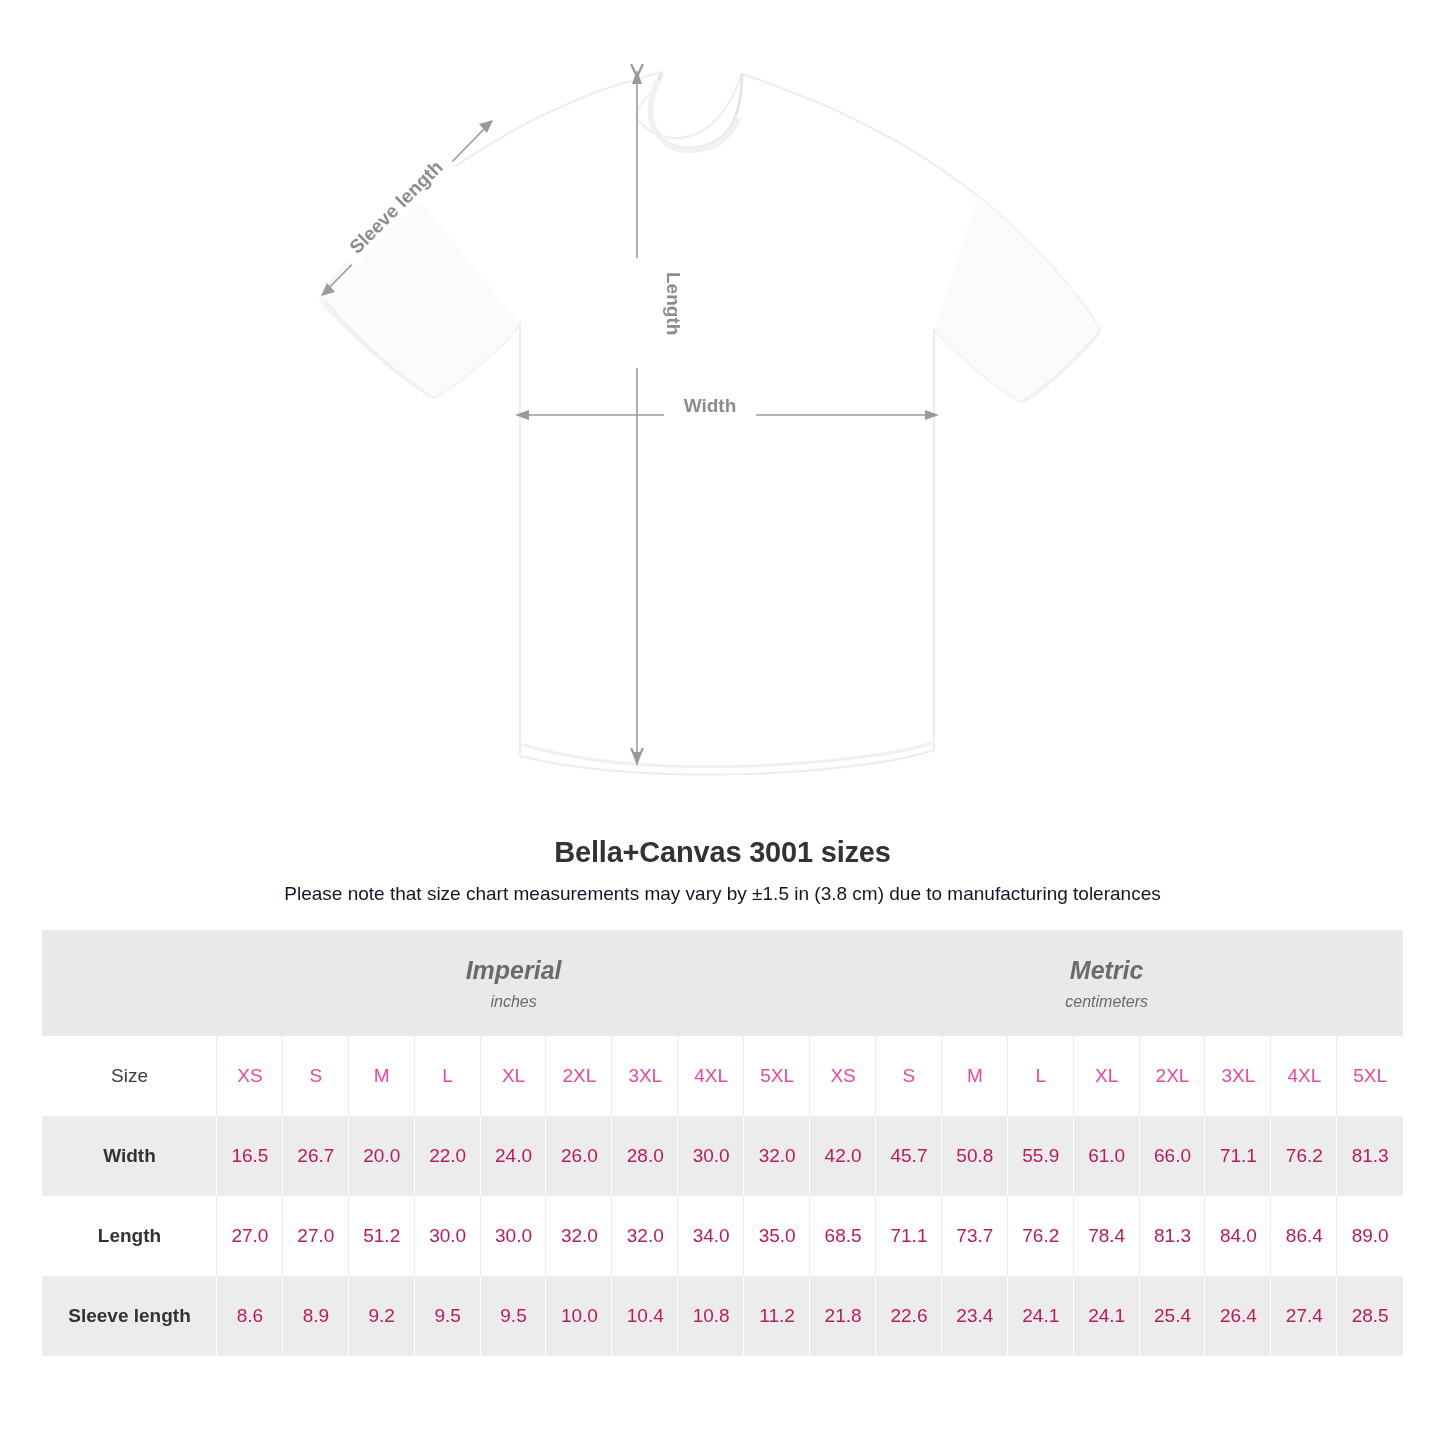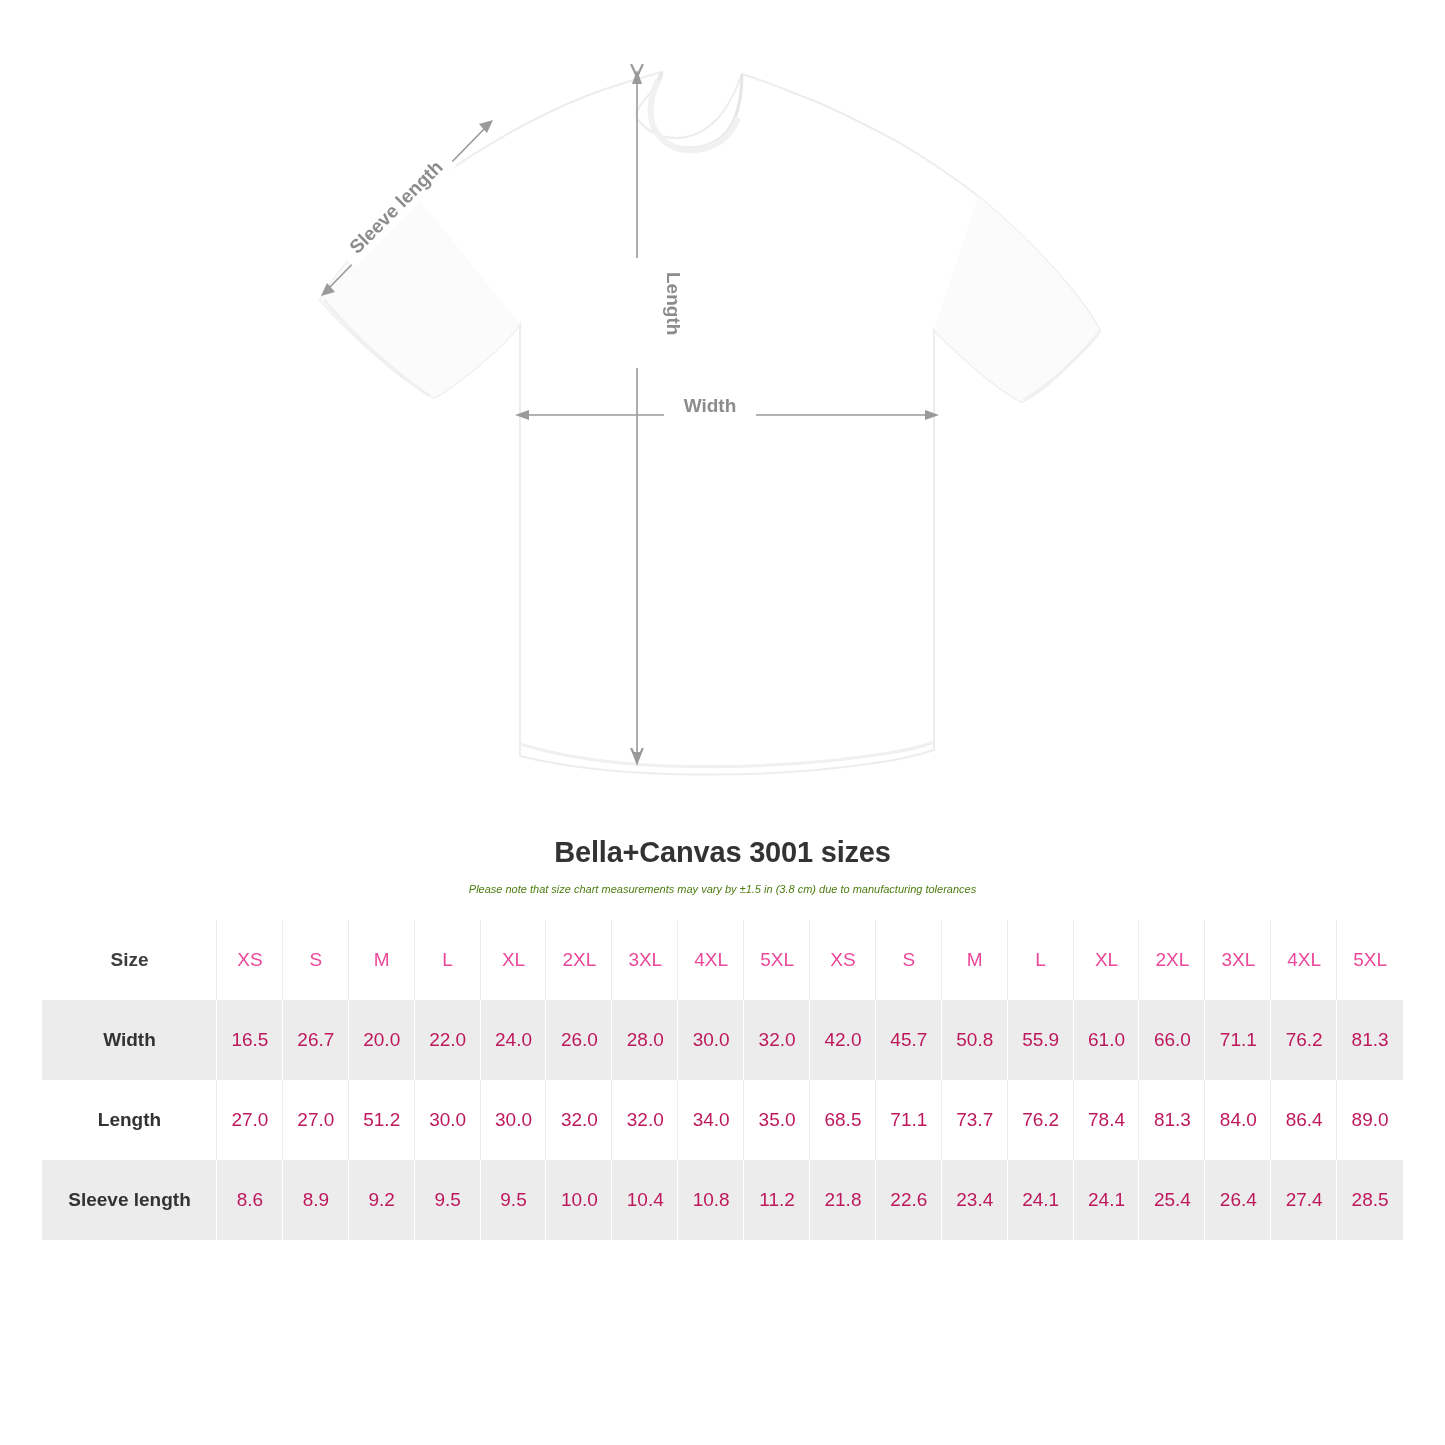--- a/index.html
+++ b/index.html
@@ -36,23 +36,22 @@
     text-align: center;
     margin-top: 6px;
   }
   .chart-title {
     font-size: 29px;
     font-weight: bold;
     color: #333333;
     letter-spacing: -0.2px;
   }
   .chart-note {
-    font-size: 11px;
-    font-style: italic;
-    color: #4d7c0f;
+    font-size: 19px;
+    color: #0f172a;
     margin-top: 14px;
   }
 
   
   .table-wrap {
     margin: 25px 42px 0 42px;
   }
   table.size-table {
     border-collapse: collapse;
     width: 1361px;
@@ -86,21 +85,21 @@
   
   .head-row td {
     background: #ffffff;
     height: 78px;
     font-size: 19px;
     font-weight: bold;
     color: #ec4899;
   }
   .head-row td.row-label {
     font-size: 19px;
-    font-weight: bold;
+    font-weight: normal;
     color: #3d3d3d;
   }
 
   
   .data-row td {
     height: 78px;
     font-size: 19px;
     color: #be185d;
   }
   .data-row td.row-label {
@@ -219,20 +218,31 @@
   </div>
 
   <div class="table-wrap">
     <table class="size-table">
       <colgroup>
         <col style="width:175px">
         <col span="18" style="width:65.9px">
       </colgroup>
       <tbody>
 
+        <tr class="unit-row">
+          <td></td>
+          <td colspan="9">
+            <div class="unit-name">Imperial</div>
+            <div class="unit-sub">inches</div>
+          </td>
+          <td colspan="9">
+            <div class="unit-name">Metric</div>
+            <div class="unit-sub">centimeters</div>
+          </td>
+        </tr>
 
         <tr class="head-row row-plain">
           <td class="row-label cell-sep">Size</td>
           <td class="cell-sep">XS</td>
           <td class="cell-sep">S</td>
           <td class="cell-sep">M</td>
           <td class="cell-sep">L</td>
           <td class="cell-sep">XL</td>
           <td class="cell-sep">2XL</td>
           <td class="cell-sep">3XL</td>

